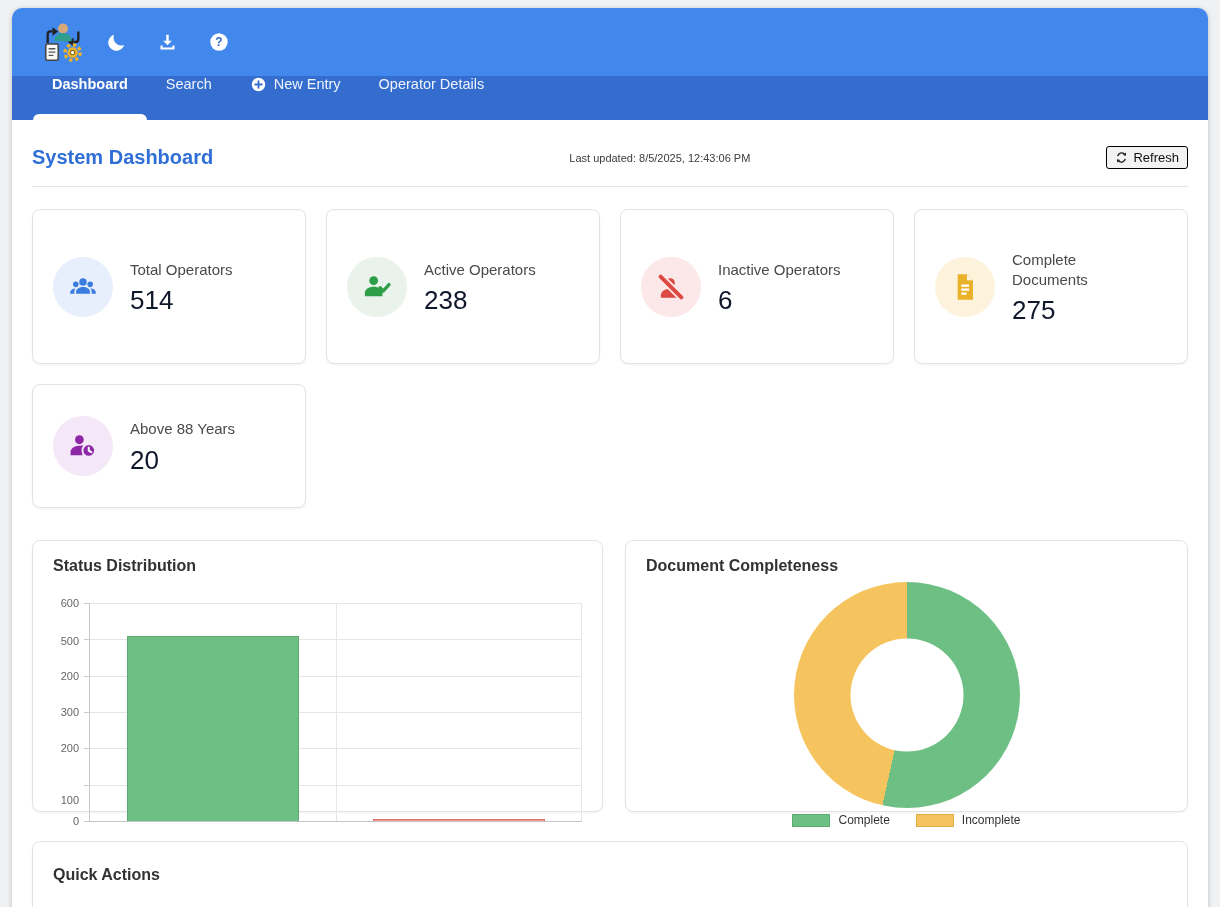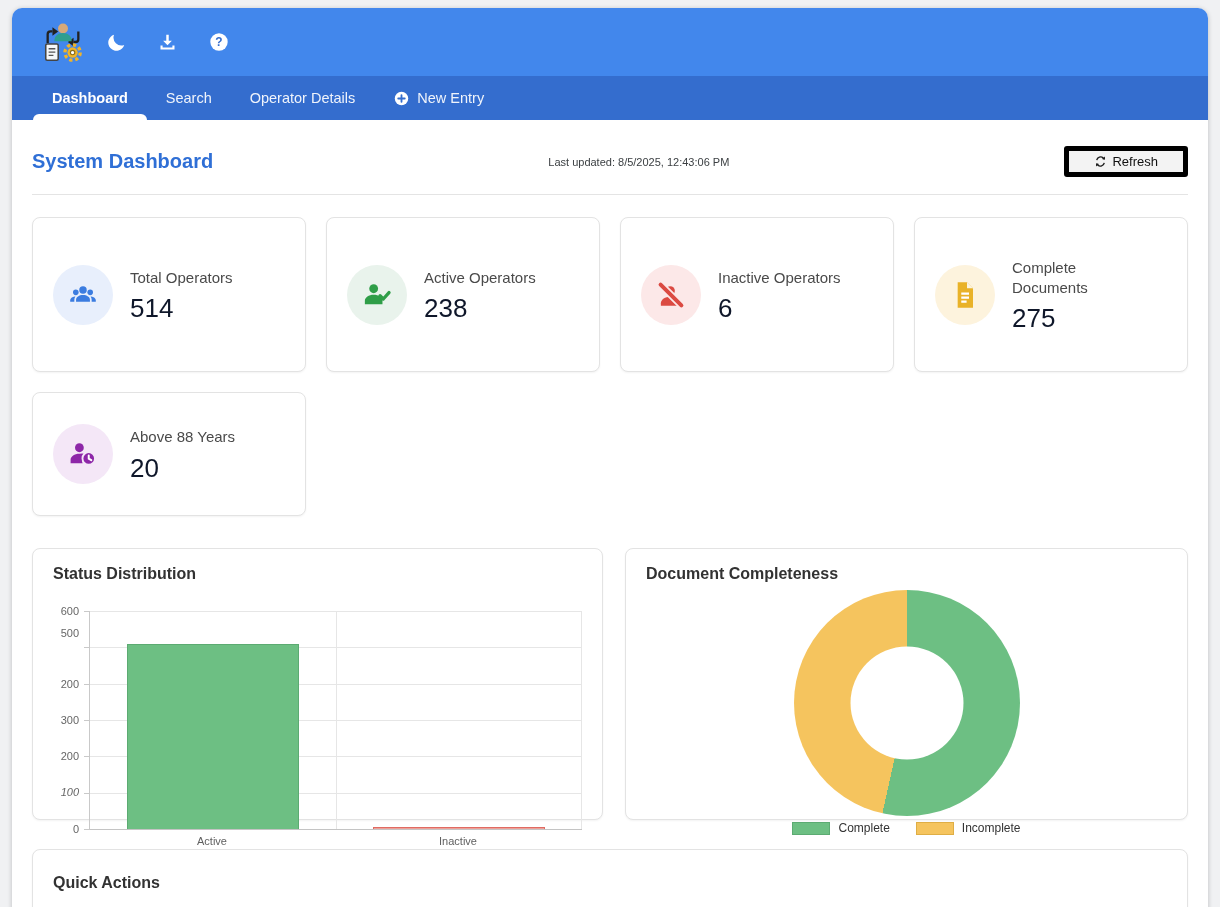--- a/index.html
+++ b/index.html
@@ -11,33 +11,33 @@
   
   .topbar{background:#4287ec;height:68px;border-radius:10px 10px 0 0;
           display:flex;align-items:center;padding:0 28px;gap:18px;}
   .logo{width:46px;height:46px;flex:0 0 auto;}
   .app-title{color:#fff;font-size:22px;font-weight:bold;letter-spacing:.2px;flex:1;}
   .topbar-actions{display:flex;align-items:center;gap:26px;}
   .icon-btn{background:none;border:none;padding:2px;cursor:pointer;display:flex;align-items:center;}
 
   
   .nav{background:#346dce;height:44px;display:flex;align-items:stretch;padding:0 21px;}
-  .tab{display:flex;align-items:center;gap:7px;padding:0 19px;position:relative;
+  .tab{display:flex;align-items:flex-start;gap:7px;padding:0 19px;position:relative;
        color:rgba(255,255,255,.92);font-size:14.5px;cursor:pointer;}
   .tab.active{color:#fff;font-weight:bold;}
   .tab.active::after{content:"";position:absolute;left:0;right:0;bottom:0;height:6px;
        background:#fff;border-radius:6px 6px 0 0;}
 
   
   .content{padding:0 20px;}
   .page-head{display:flex;align-items:center;padding:26px 0 17px;border-bottom:1px solid #e4e4e4;}
   .page-title{margin:0;font-size:20px;font-weight:bold;color:#2f6fd6;}
   .last-updated{flex:1;text-align:center;font-size:11px;color:#3c4043;}
   .refresh-btn{display:inline-flex;align-items:center;gap:5px;font-size:13px;color:#111;
-       background:#f3f3f3;border:5px solid #000000;border-radius:3px;padding:3px 25px;cursor:pointer;
+       background:#f3f3f3;border:1px solid #000000;border-radius:3px;padding:3px 8px;cursor:pointer;
        font-family:"Liberation Sans",sans-serif;}
 
   
   .stats-grid{display:grid;grid-template-columns:repeat(4,1fr);grid-template-rows:155px 124px;
        gap:20px;margin-top:22px;}
   .stat-card{background:#fff;border:1px solid #e3e3e3;border-radius:8px;
        box-shadow:0 1px 2px rgba(0,0,0,.05);display:flex;align-items:center;gap:17px;padding:0 20px;}
   .stat-icon{width:60px;height:60px;border-radius:50%;flex:0 0 auto;
        display:flex;align-items:center;justify-content:center;}
   .stat-icon svg{width:32px;height:32px;}
@@ -117,28 +117,28 @@
   </header>
 
   <nav class="nav">
     <div class="tab active">
       <span>Dashboard</span>
     </div>
     <div class="tab">
       <span>Search</span>
     </div>
     <div class="tab">
-      <span>Operator Details</span>
-    </div>
-    <div class="tab">
       <svg width="17" height="17" viewBox="0 0 24 24">
         <circle cx="12" cy="12" r="9.5" fill="#fff"></circle>
         <path d="M12 7.4v9.2M7.4 12h9.2" stroke="#346dce" stroke-width="2.6" stroke-linecap="round"></path>
       </svg>
       <span>New Entry</span>
+    </div>
+    <div class="tab">
+      <span>Operator Details</span>
     </div>
   </nav>
 
   <main class="content">
 
     <div class="page-head">
       <h1 class="page-title">System Dashboard</h1>
       <div class="last-updated">Last updated: 8/5/2025, 12:43:06 PM</div>
       <button class="refresh-btn">
         <svg width="13" height="13" viewBox="0 0 20 20">
@@ -229,25 +229,25 @@
       </div>
     </div>
 
     <div class="charts-row">
 
       <div class="chart-card">
         <h2 class="chart-title">Status Distribution</h2>
         <div class="bar-chart">
           <div class="bar-ylabels">
               <div class="yl" style="top: 218px;">0</div>
-              <div class="yl" style="top: 181px; font-style: italic;">100</div>
+              <div class="yl" style="top: 197px;">100</div>
               <div class="yl" style="top: 145.333px;">200</div>
               <div class="yl" style="top: 109px;">300</div>
               <div class="yl" style="top: 72.6667px;">200</div>
-              <div class="yl" style="top: 22px; margin-left: 44px;">500</div>
+              <div class="yl" style="top: 38px; margin-left: 44px;">500</div>
               <div class="yl" style="top: 0px;">600</div>
             </div>
           <div class="bar-plot">
               <div class="gl gl0" style="top: 218px;"></div>
               <div class="ytick" style="top: 218px;"></div>
               <div class="gl" style="top: 181.667px;"></div>
               <div class="ytick" style="top: 181.667px;"></div>
               <div class="gl" style="top: 145.333px;"></div>
               <div class="ytick" style="top: 145.333px;"></div>
               <div class="gl" style="top: 109px;"></div>
@@ -256,24 +256,20 @@
               <div class="ytick" style="top: 72.6667px;"></div>
               <div class="gl" style="top: 36.3333px;"></div>
               <div class="ytick" style="top: 36.3333px;"></div>
               <div class="gl" style="top: 0px;"></div>
               <div class="ytick" style="top: 0px;"></div>
               <div class="vl" style="left: 246px;"></div>
               <div class="vl" style="left: 491px;"></div>
               <div class="bar" style="left: 36.9px; width: 172.2px; height: 184.573px; background: rgb(109, 191, 131); border-top: 1.5px solid rgb(92, 171, 114); border-right: 1.5px solid rgb(92, 171, 114); border-bottom: none; border-left: 1.5px solid rgb(92, 171, 114); border-image: initial;"></div>
               <div class="bar" style="left: 282.9px; width: 172.2px; height: 2.18px; background: rgb(239, 159, 152); border-top: 1.5px solid rgb(223, 107, 98); border-right: 1.5px solid rgb(223, 107, 98); border-bottom: none; border-left: 1.5px solid rgb(223, 107, 98); border-image: initial;"></div>
             </div>
-          <div class="bar-xlabels" style="left: 36px;">
-              <div class="xl">Active</div>
-              <div class="xl">Inactive</div>
-            </div>
         </div>
       </div>
 
       <div class="chart-card">
         <h2 class="chart-title">Document Completeness</h2>
         <div class="donut-wrap">
           <div class="donut" style="background: conic-gradient(rgb(109, 191, 131) 0%, rgb(109, 191, 131) 53.5%, rgb(245, 196, 94) 53.5%, rgb(245, 196, 94) 100%);"></div>
         </div>
         <div class="donut-legend">
           <div class="legend-item">

